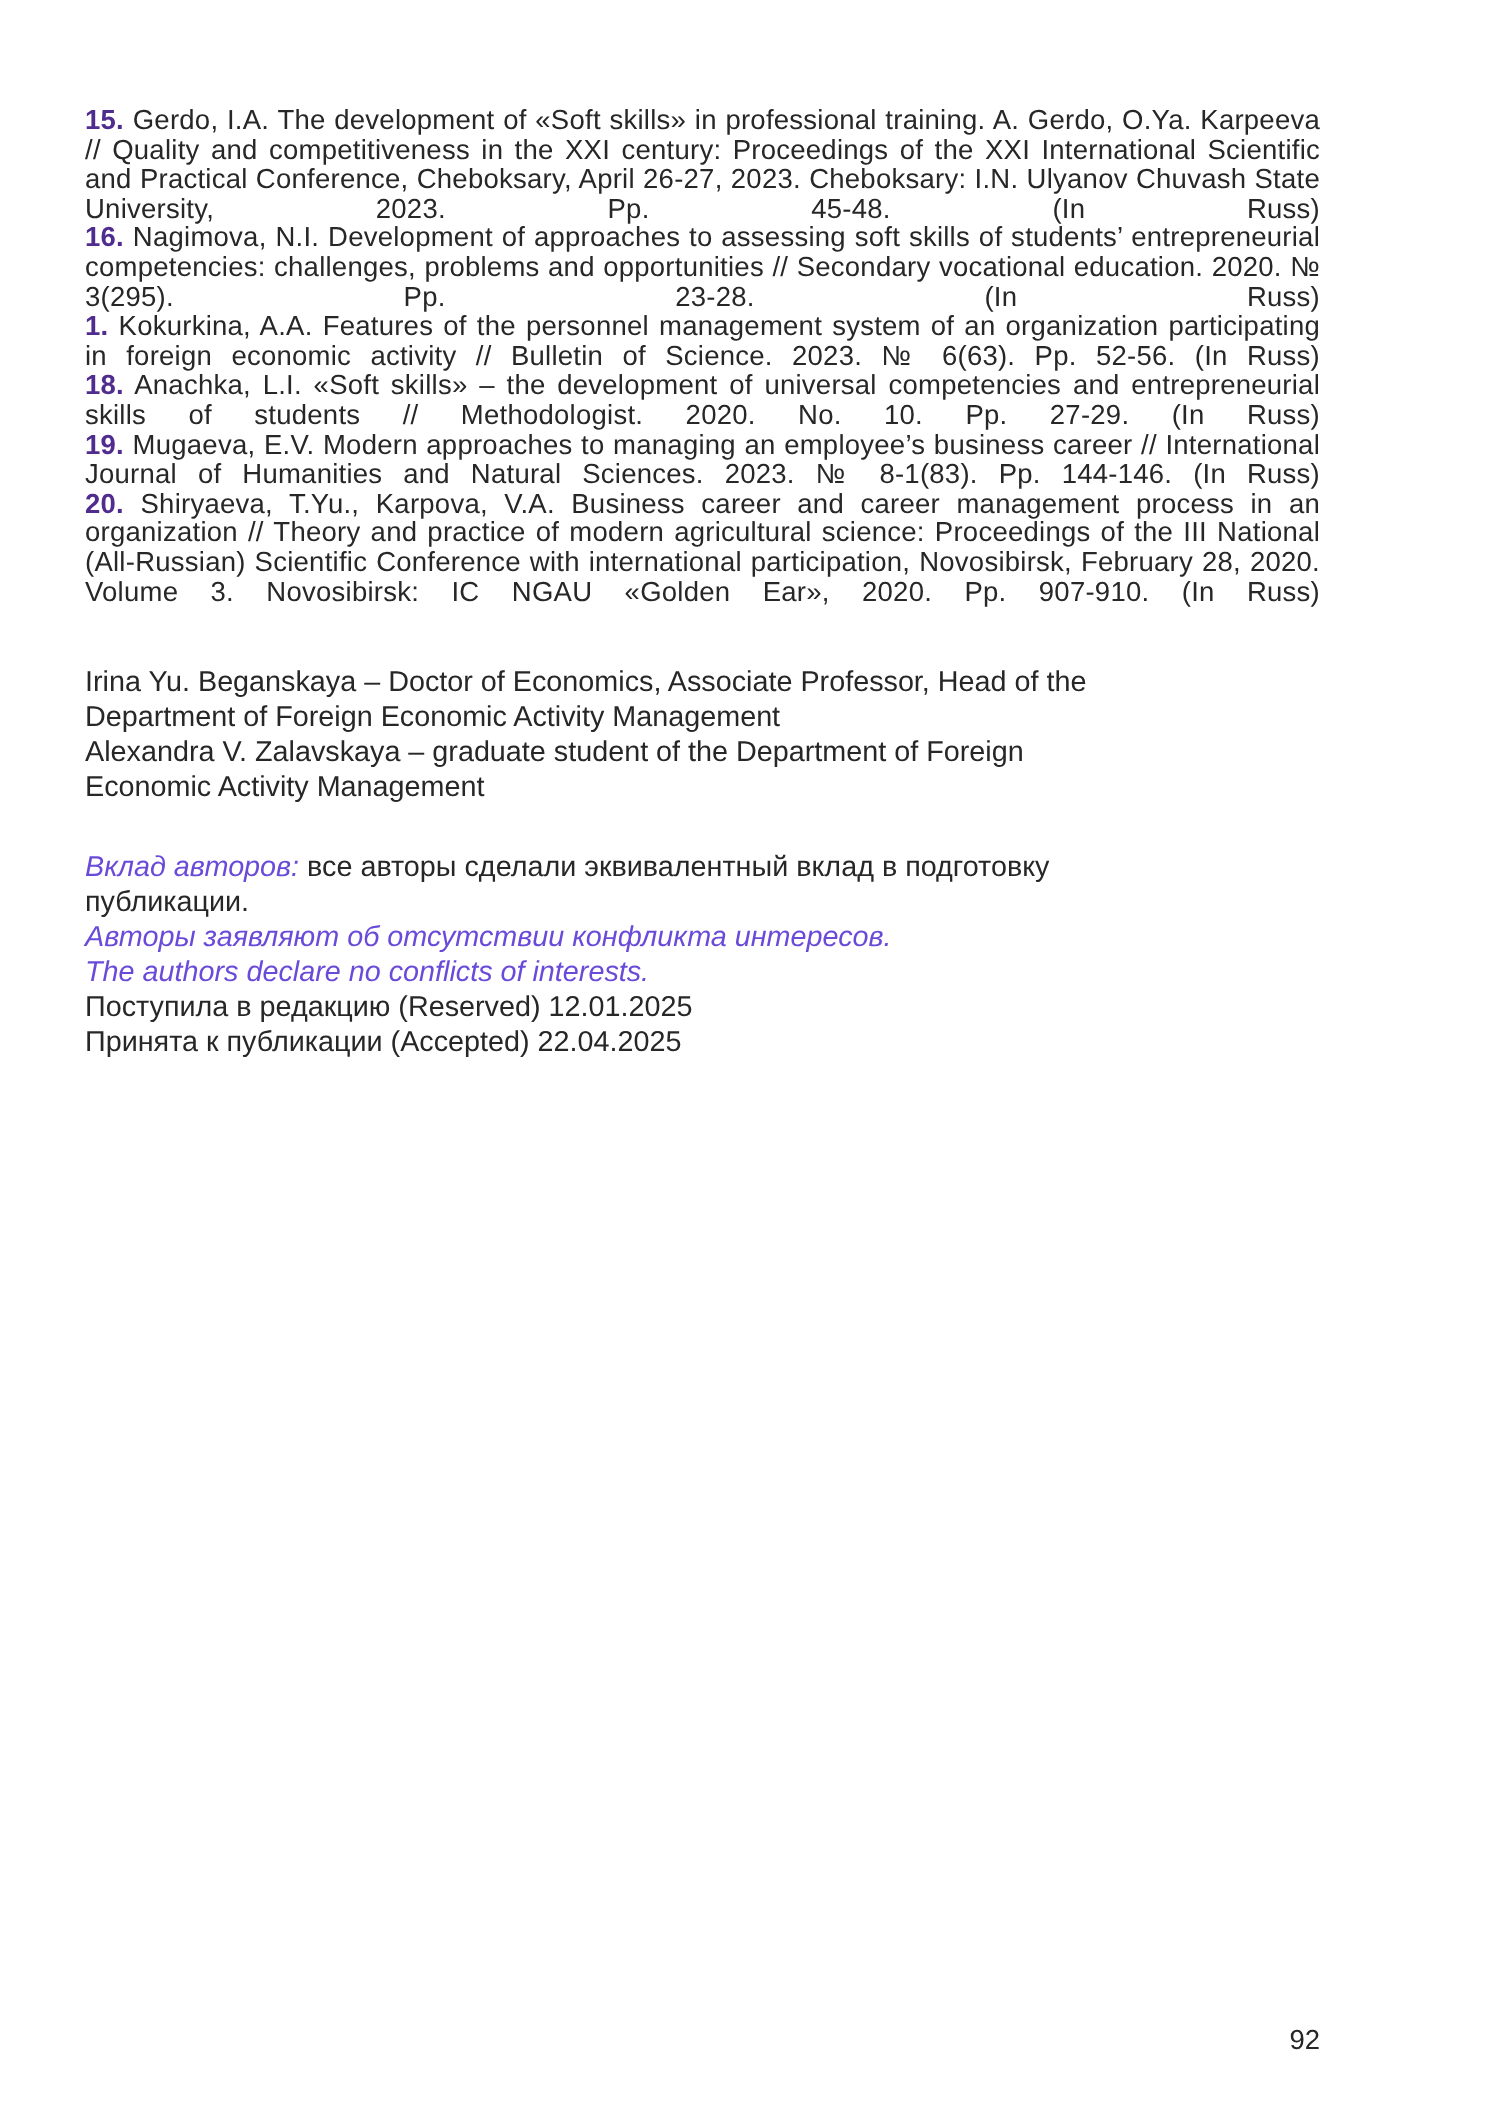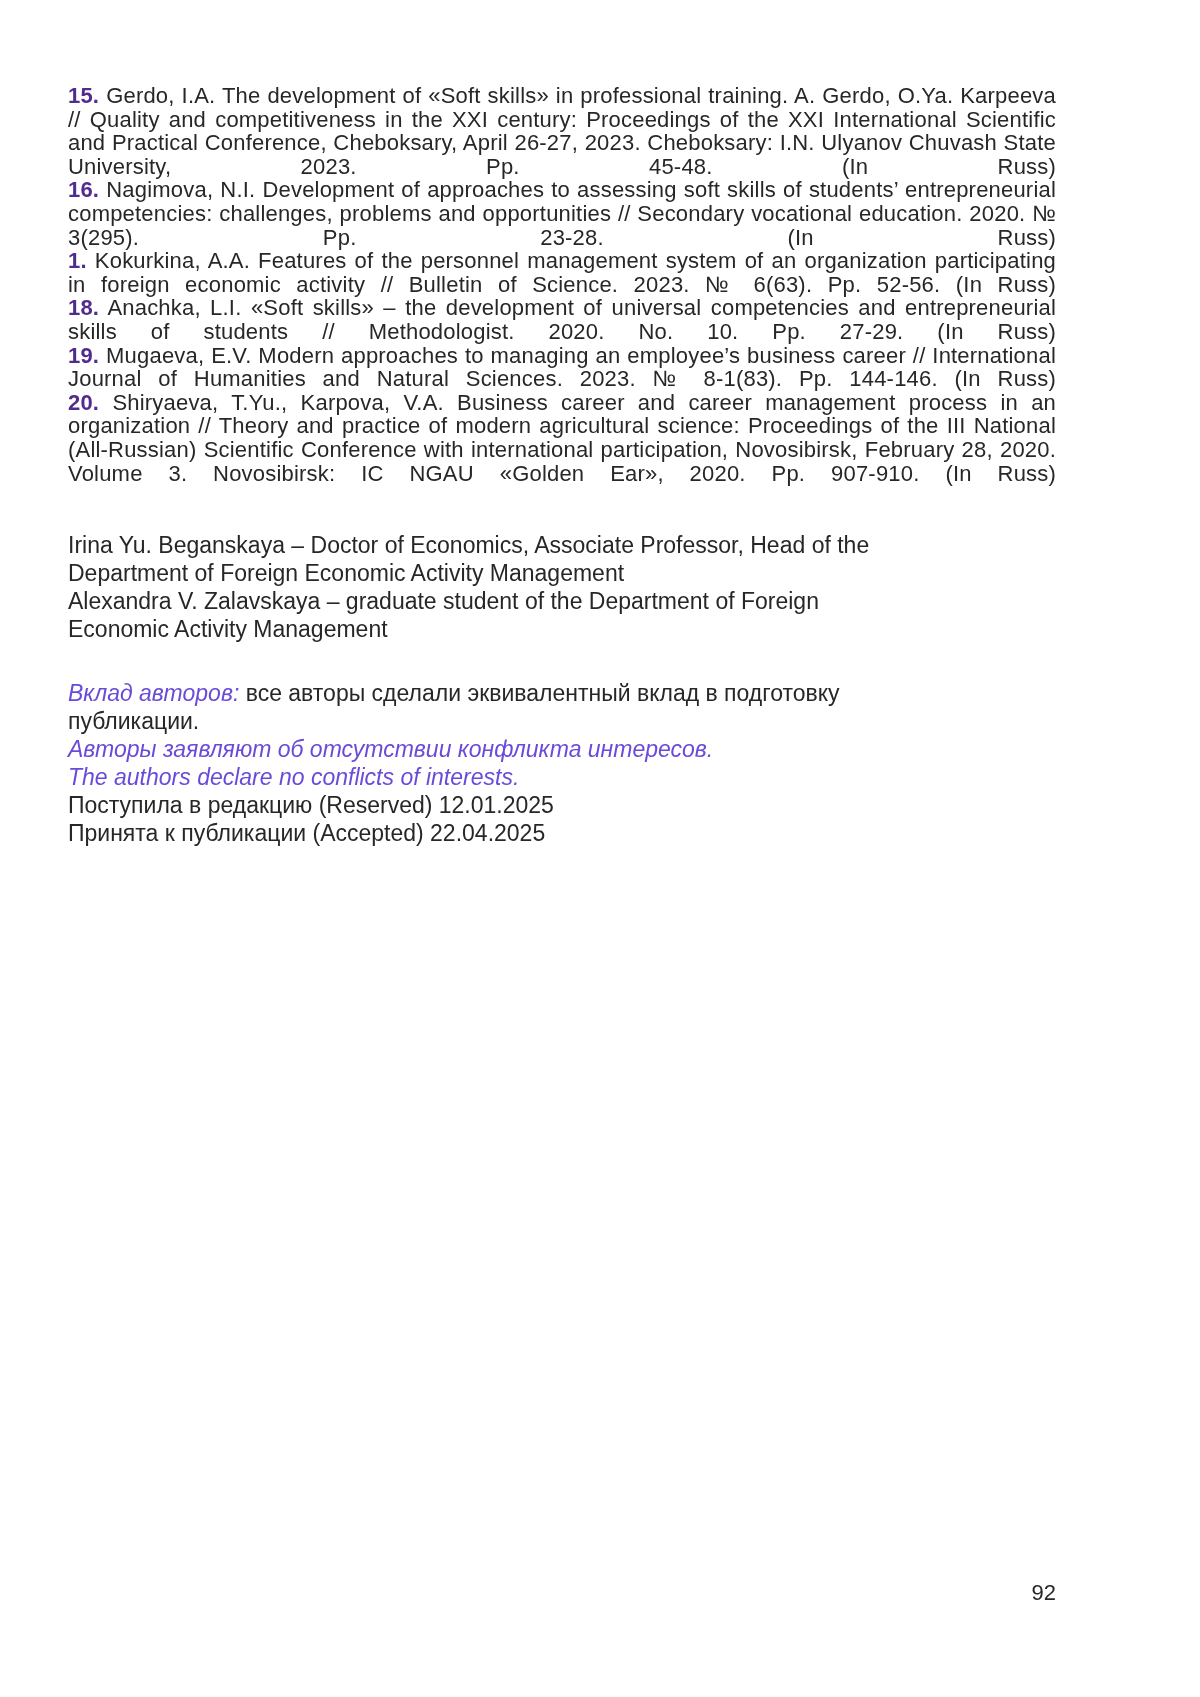--- a/index.html
+++ b/index.html
@@ -50,21 +50,21 @@
   }
   .notes p { margin: 0; }
   .accent-italic {
     color: var(--accent, #6a4ad9);
     font-style: italic;
   }
   .italic { font-style: italic; }
   .prewrap { white-space: pre-line; }
   .page-number {
     position: absolute;
-    top: 1580px;
+    top: 1619px;
     right: 144px;
     font-size: 22px;
     line-height: 26px;
     color: var(--text, #272727);
   }
 </style>
 </head>
 <body>
 
 <div class="page">

